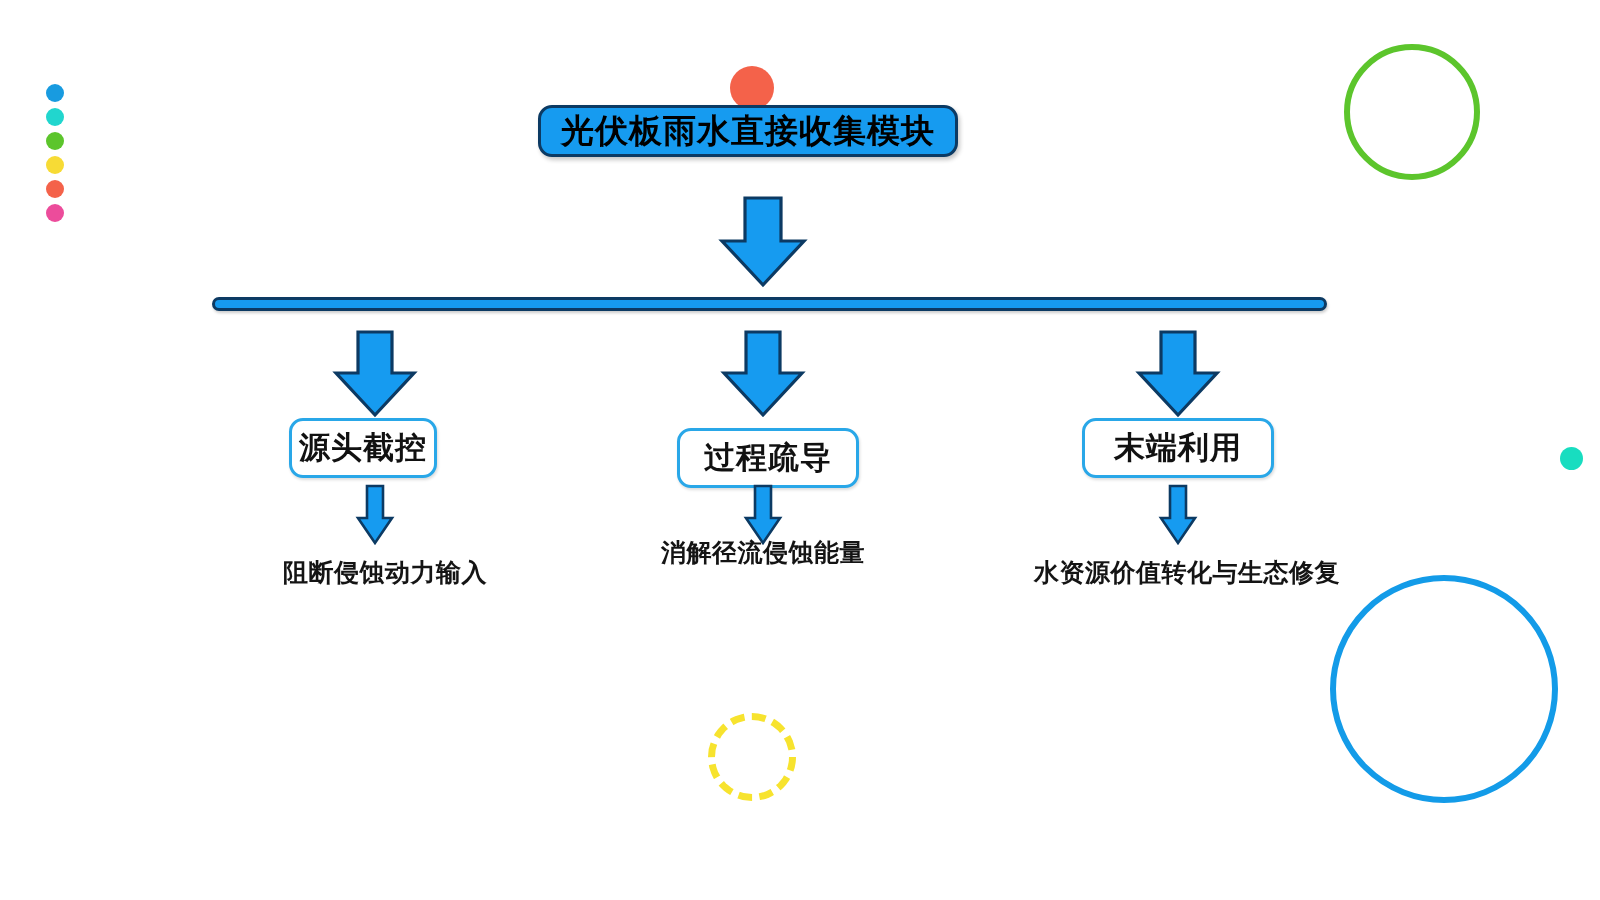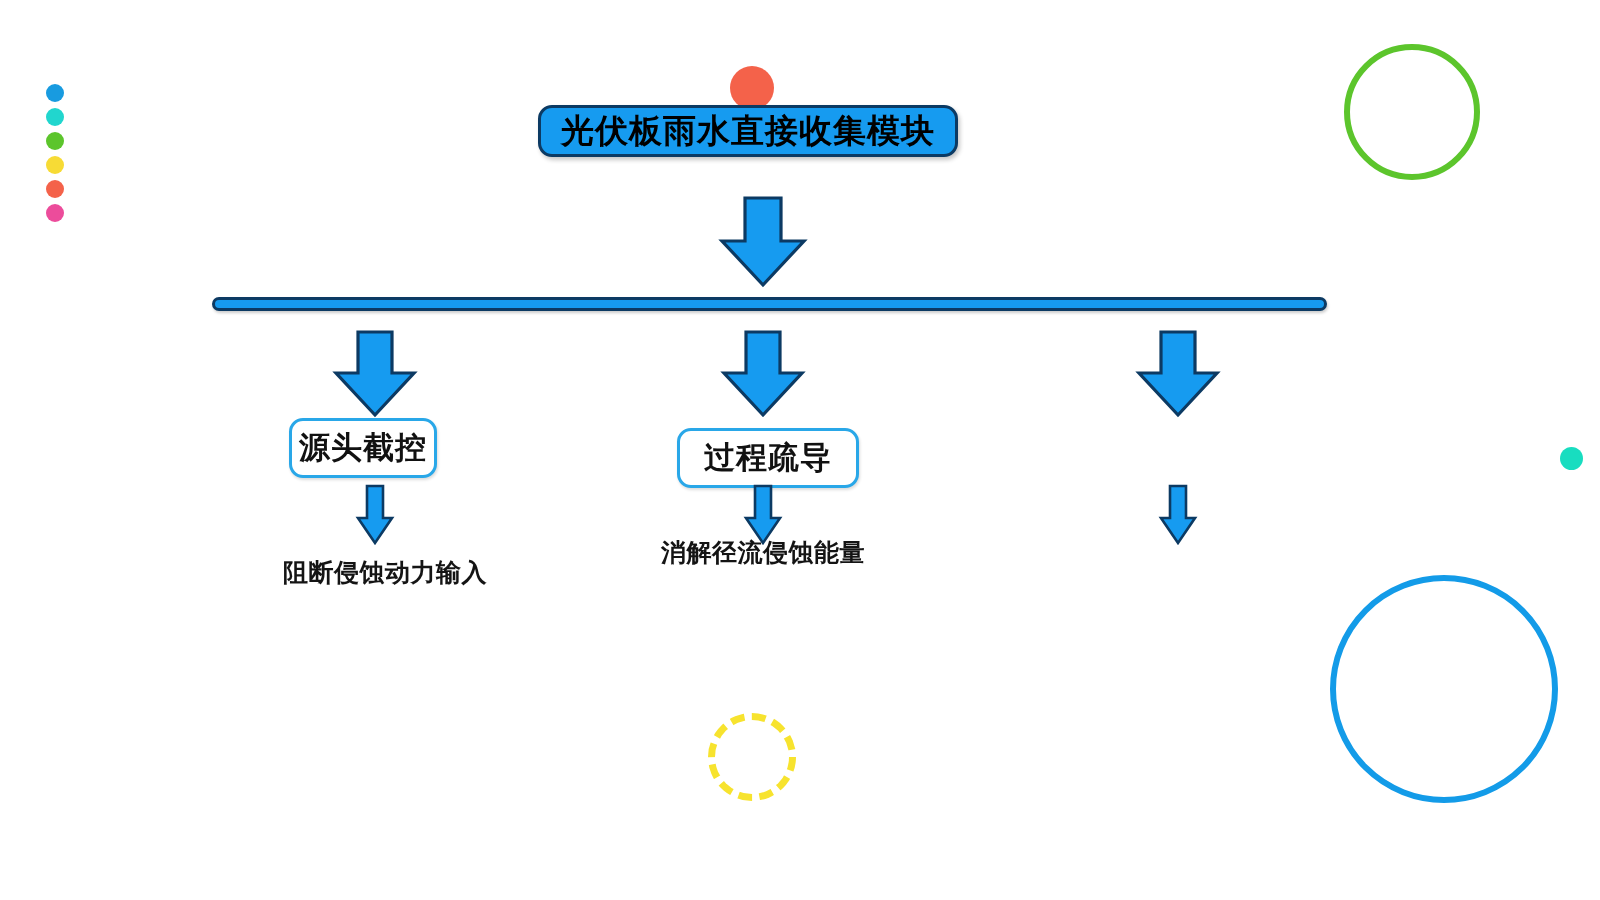--- a/index.html
+++ b/index.html
@@ -208,17 +208,21 @@
   <div class="outcome-label" style="left:385px; top:556px;">阻断侵蚀动力输入</div>
 
   <div class="sub-box" style="left:677px; top:428px; width:182px;">
     <span class="sub-box-text">过程疏导</span>
   </div>
   <svg class="arrow" style="left:743px; top:484px;" width="40" height="62" viewBox="0 0 40 62">
     <polygon points="12,2 28,2 28,34 37,34 20,59 3,34 12,34" fill="#169BF0" stroke="#0C3A63" stroke-width="2.6" stroke-linejoin="miter"></polygon>
   </svg>
   <div class="outcome-label" style="left:763px; top:536px;text-align:center;">消解径流侵蚀能量</div>
 
+  <div class="sub-box" style="left:1082px; top:418px; width:192px;">
+    <span class="sub-box-text">末端利用</span>
+  </div>
   <svg class="arrow" style="left:1158px; top:484px;" width="40" height="62" viewBox="0 0 40 62">
     <polygon points="12,2 28,2 28,34 37,34 20,59 3,34 12,34" fill="#169BF0" stroke="#0C3A63" stroke-width="2.6" stroke-linejoin="miter"></polygon>
   </svg>
+  <div class="outcome-label" style="left:1187px; top:556px;">水资源价值转化与生态修复</div>
 
 </div>
 
 </body></html>

